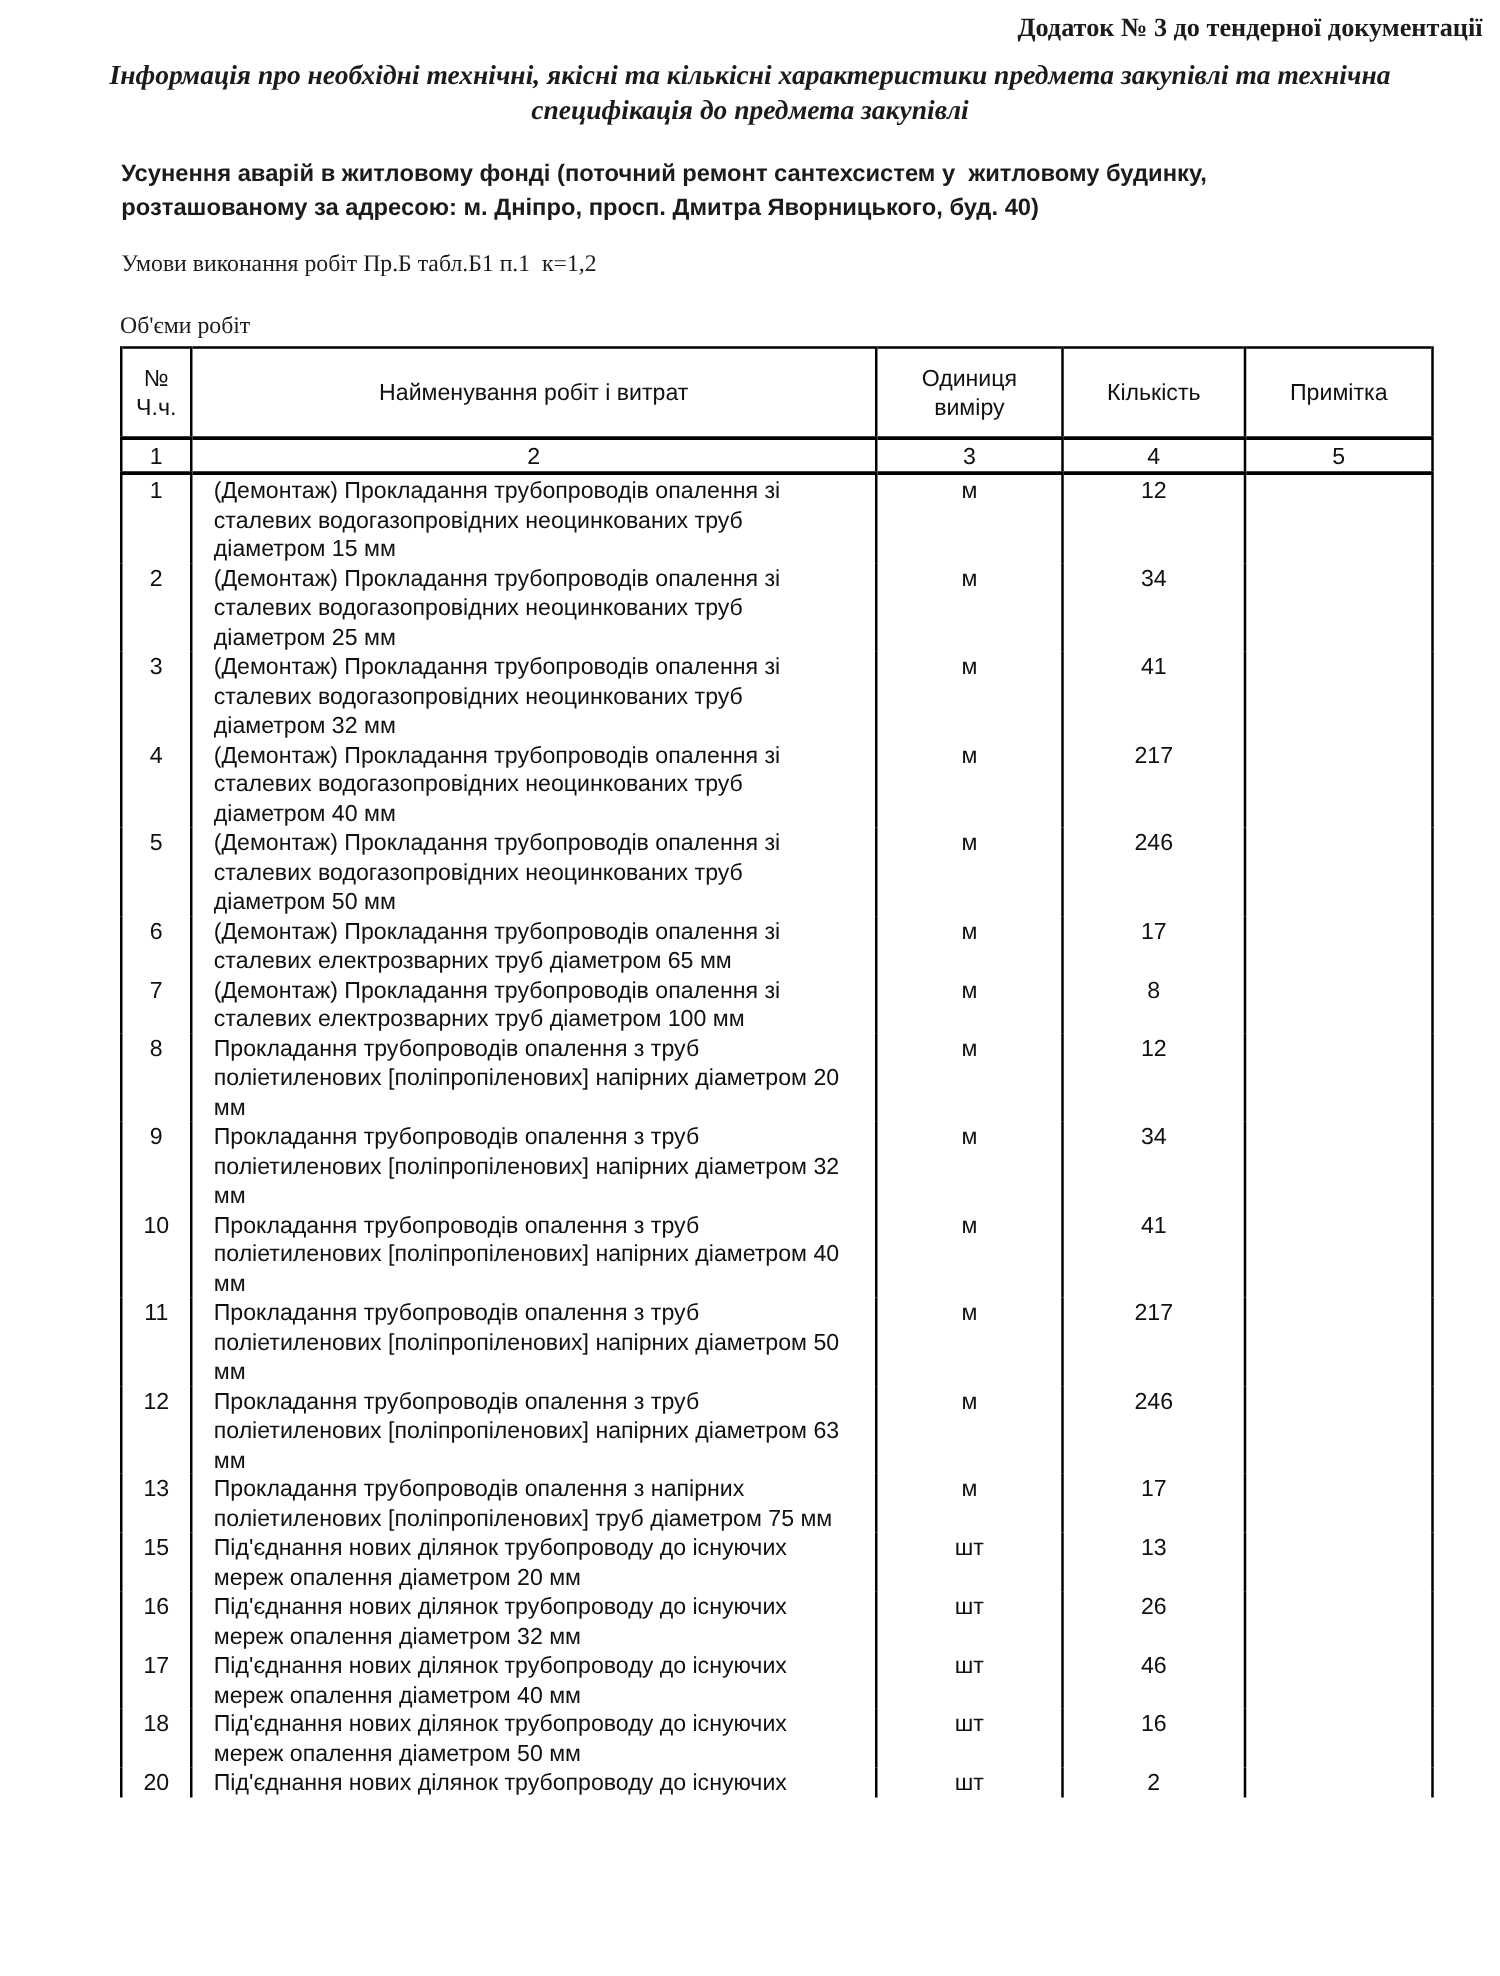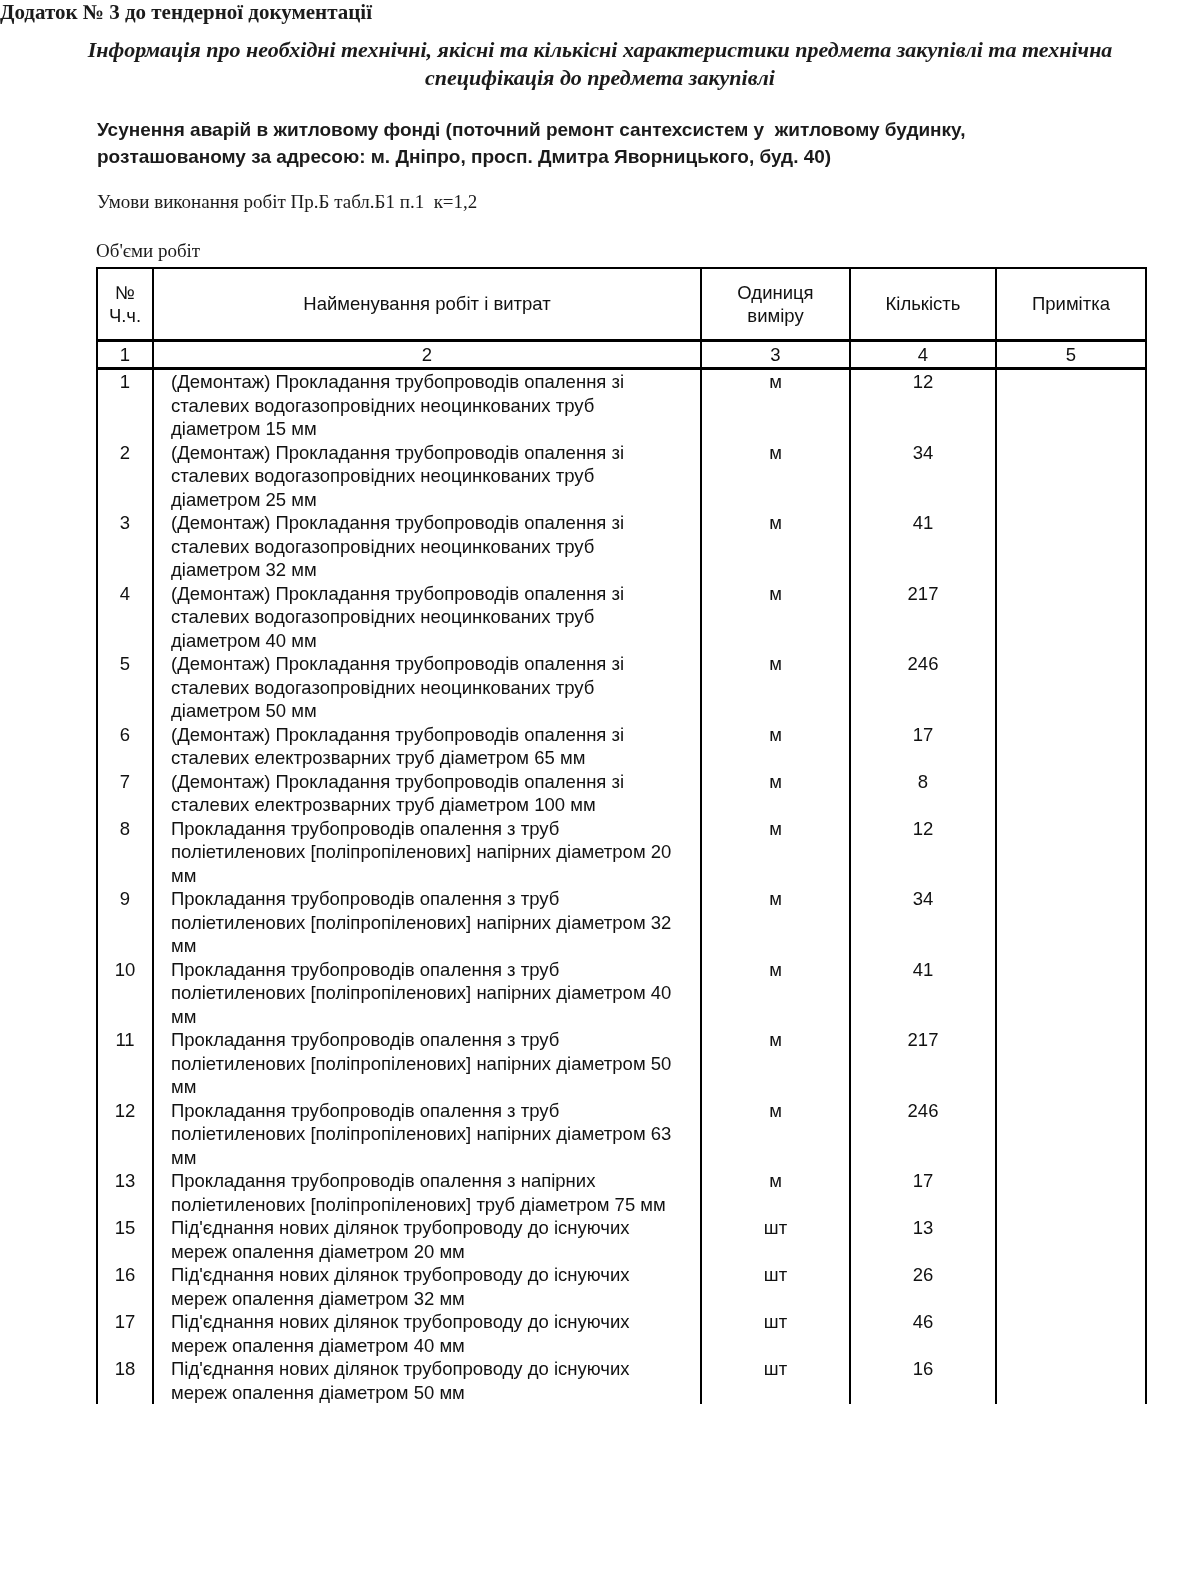--- a/index.html
+++ b/index.html
@@ -3,21 +3,21 @@
 <meta charset="utf-8">
 <style>
   html,body{margin:0;padding:0;background:#e9e9e9;}
   .page{
     width:1200px;height:1581px;margin:0 auto;background:#ffffff;
     overflow:hidden;position:relative;color:#1b1b1b;
     font-family:"Liberation Sans",sans-serif;
   }
   .appendix-note{
     font-family:"Liberation Serif",serif;font-weight:bold;font-size:21px;
-    text-align:left;padding:0 14px 0 0;white-space:pre-wrap;
+    text-align:right;padding:10px 14px 0 0;white-space:pre-wrap;
   }
   .doc-title{
     font-family:"Liberation Serif",serif;font-weight:bold;font-size:22px;line-height:28px;
     text-align:center;width:1056px;margin:11px auto 0;font-style:italic;
   }
   .subject{
     font-family:"Liberation Sans",sans-serif;font-weight:bold;font-size:19px;line-height:27px;
     margin:24px 0 0 97px;width:940px;white-space:pre-wrap;
   }
   .conditions{
@@ -209,16 +209,23 @@
     <td class="qty">46</td>
     <td class="note"></td>
   </tr>
         <tr style="height: 47px;">
     <td class="no">18</td>
     <td class="name">Під'єднання нових ділянок трубопроводу до існуючих мереж опалення діаметром 50 мм</td>
     <td class="unit">шт</td>
     <td class="qty">16</td>
     <td class="note"></td>
   </tr>
+        <tr style="height: 23.5px;">
+    <td class="no">20</td>
+    <td class="name">Під'єднання нових ділянок трубопроводу до існуючих</td>
+    <td class="unit">шт</td>
+    <td class="qty">2</td>
+    <td class="note"></td>
+  </tr>
       </tbody>
   </table>
 
 </div>
 
 </body></html>

